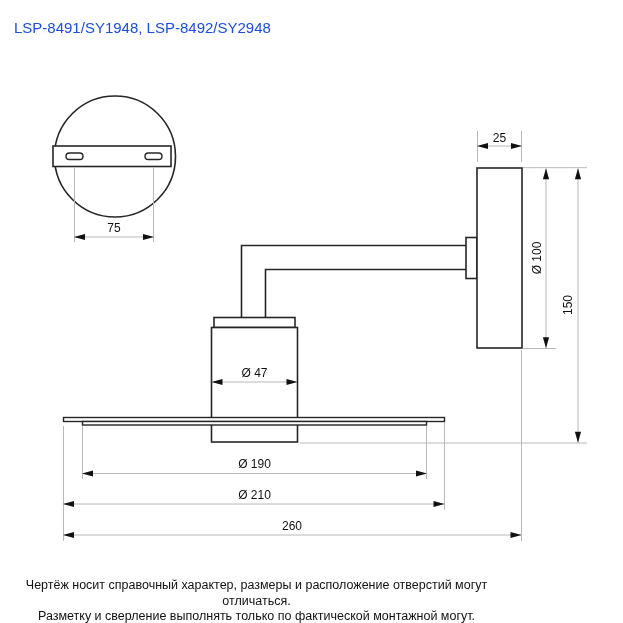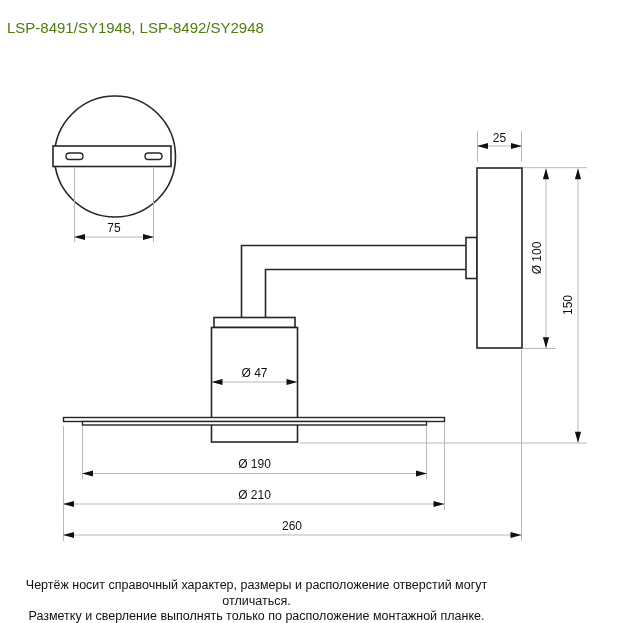--- a/index.html
+++ b/index.html
@@ -1,22 +1,22 @@
 <!DOCTYPE html>
 <html><head>
 <meta charset="utf-8">
 <style>
   html,body{margin:0;padding:0;background:#fff;}
   #stage{
     position:relative;width:623px;height:623px;background:#fff;overflow:hidden;
     font-family:"Liberation Sans", sans-serif;color:#111;
   }
   #title-block{
-    position:absolute;left:7px;top:19px;font-size:15px;line-height:18px;
-    color:#4d7c0f;letter-spacing:0;
+    position:absolute;left:14px;top:19px;font-size:15px;line-height:18px;
+    color:#1d4ed8;letter-spacing:0;
   }
   #notes-block{
     position:absolute;left:0;top:578px;width:513px;text-align:center;
     font-size:12.5px;line-height:15.5px;color:#111;
   }
   svg{position:absolute;left:0;top:0;}
   .obj{fill:none;stroke:#262626;stroke-width:1.6;}
   .objf{fill:#ffffff;stroke:#262626;stroke-width:1.6;}
   .thin{stroke-width:1.4;}
   .ext{fill:none;stroke:#b8b8b8;stroke-width:1;}
@@ -102,16 +102,16 @@
       <path class="dim" d="M63.5,504 H444"></path>
       <text class="dtxt" x="254.5" y="498.5">Ø 210</text>
 
       <path class="dim" d="M63.5,535 H521"></path>
       <text class="dtxt" x="292" y="530">260</text>
     </g>
   </svg>
 
   <div id="notes-block">
     <div>Чертёж носит справочный характер, размеры и расположение отверстий могут отличаться.</div>
-    <div>Разметку и сверление выполнять только по расположение монтажной планке.</div>
+    <div>Разметку и сверление выполнять только по фактической монтажной могут.</div>
   </div>
 
 </div>
 
 </body></html>

